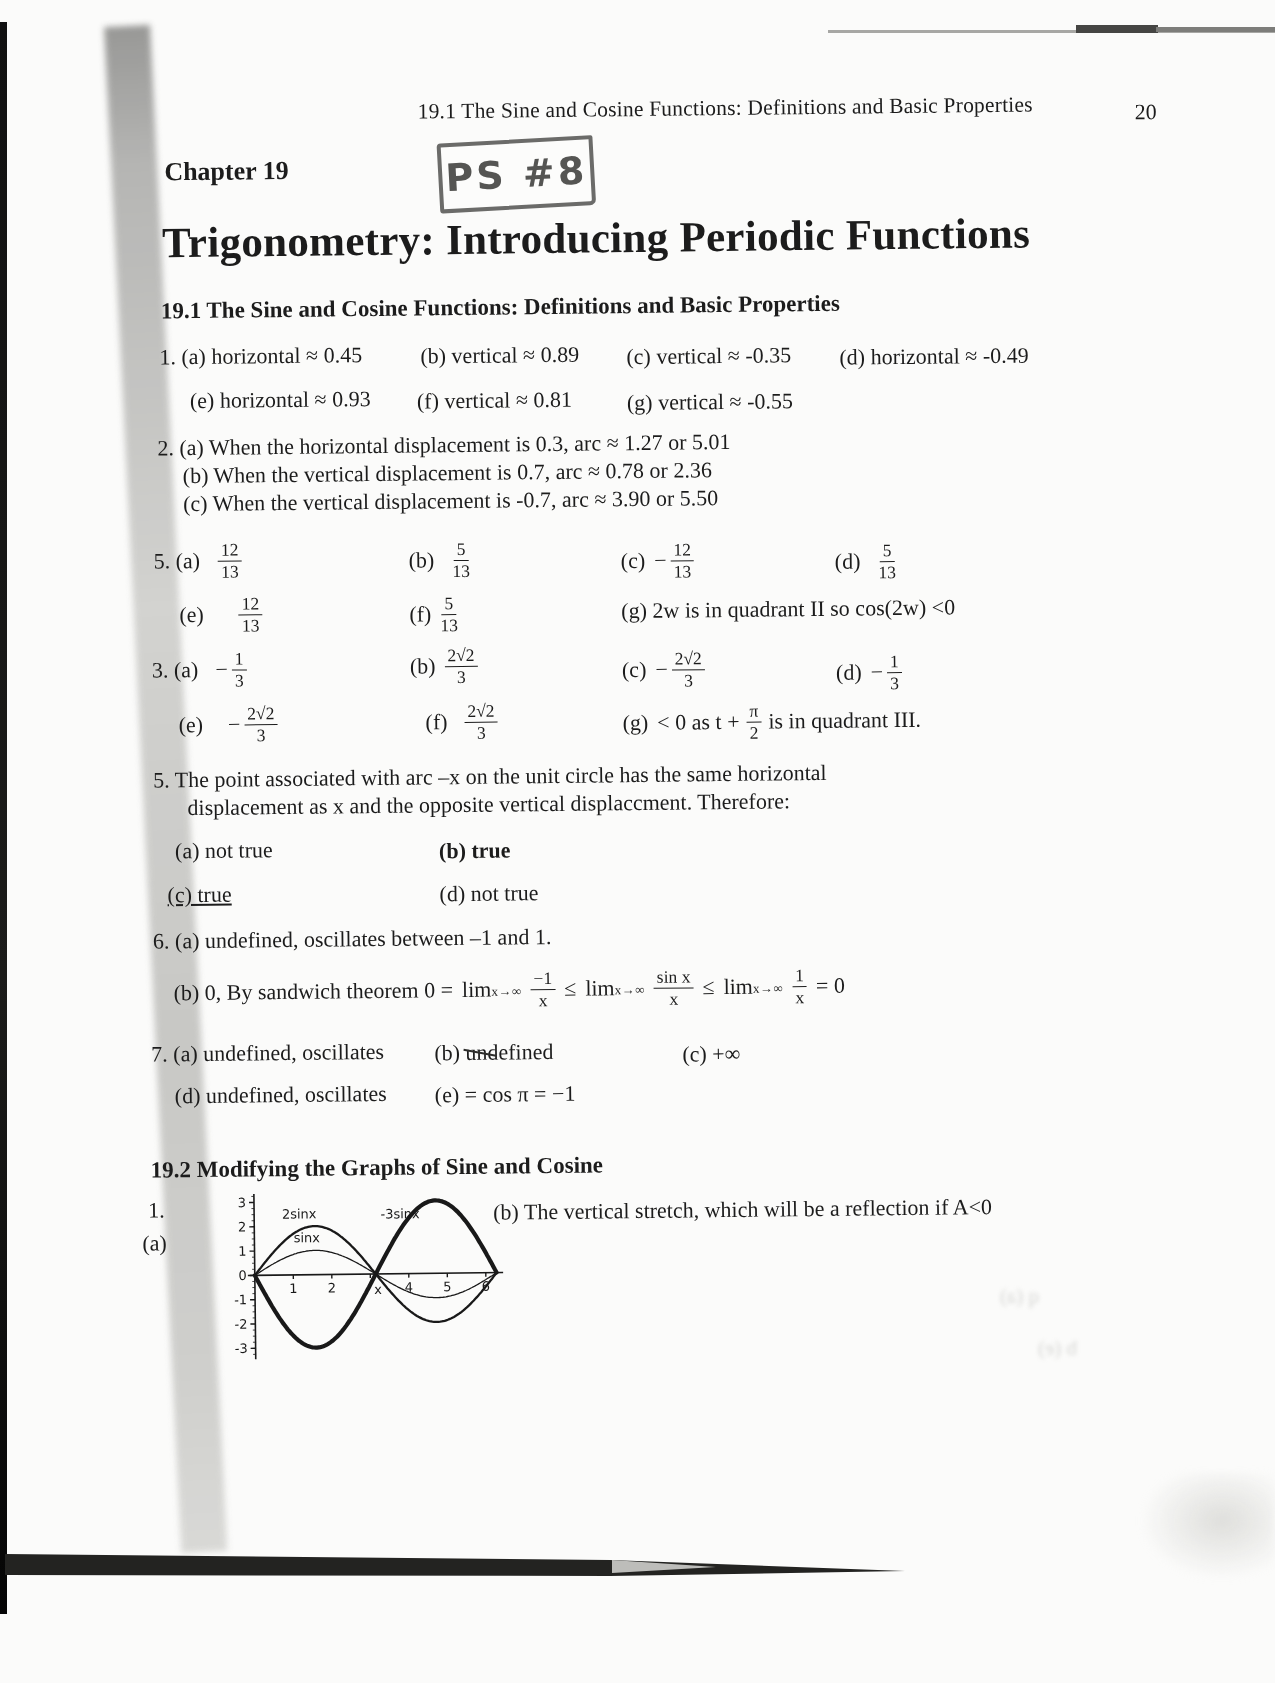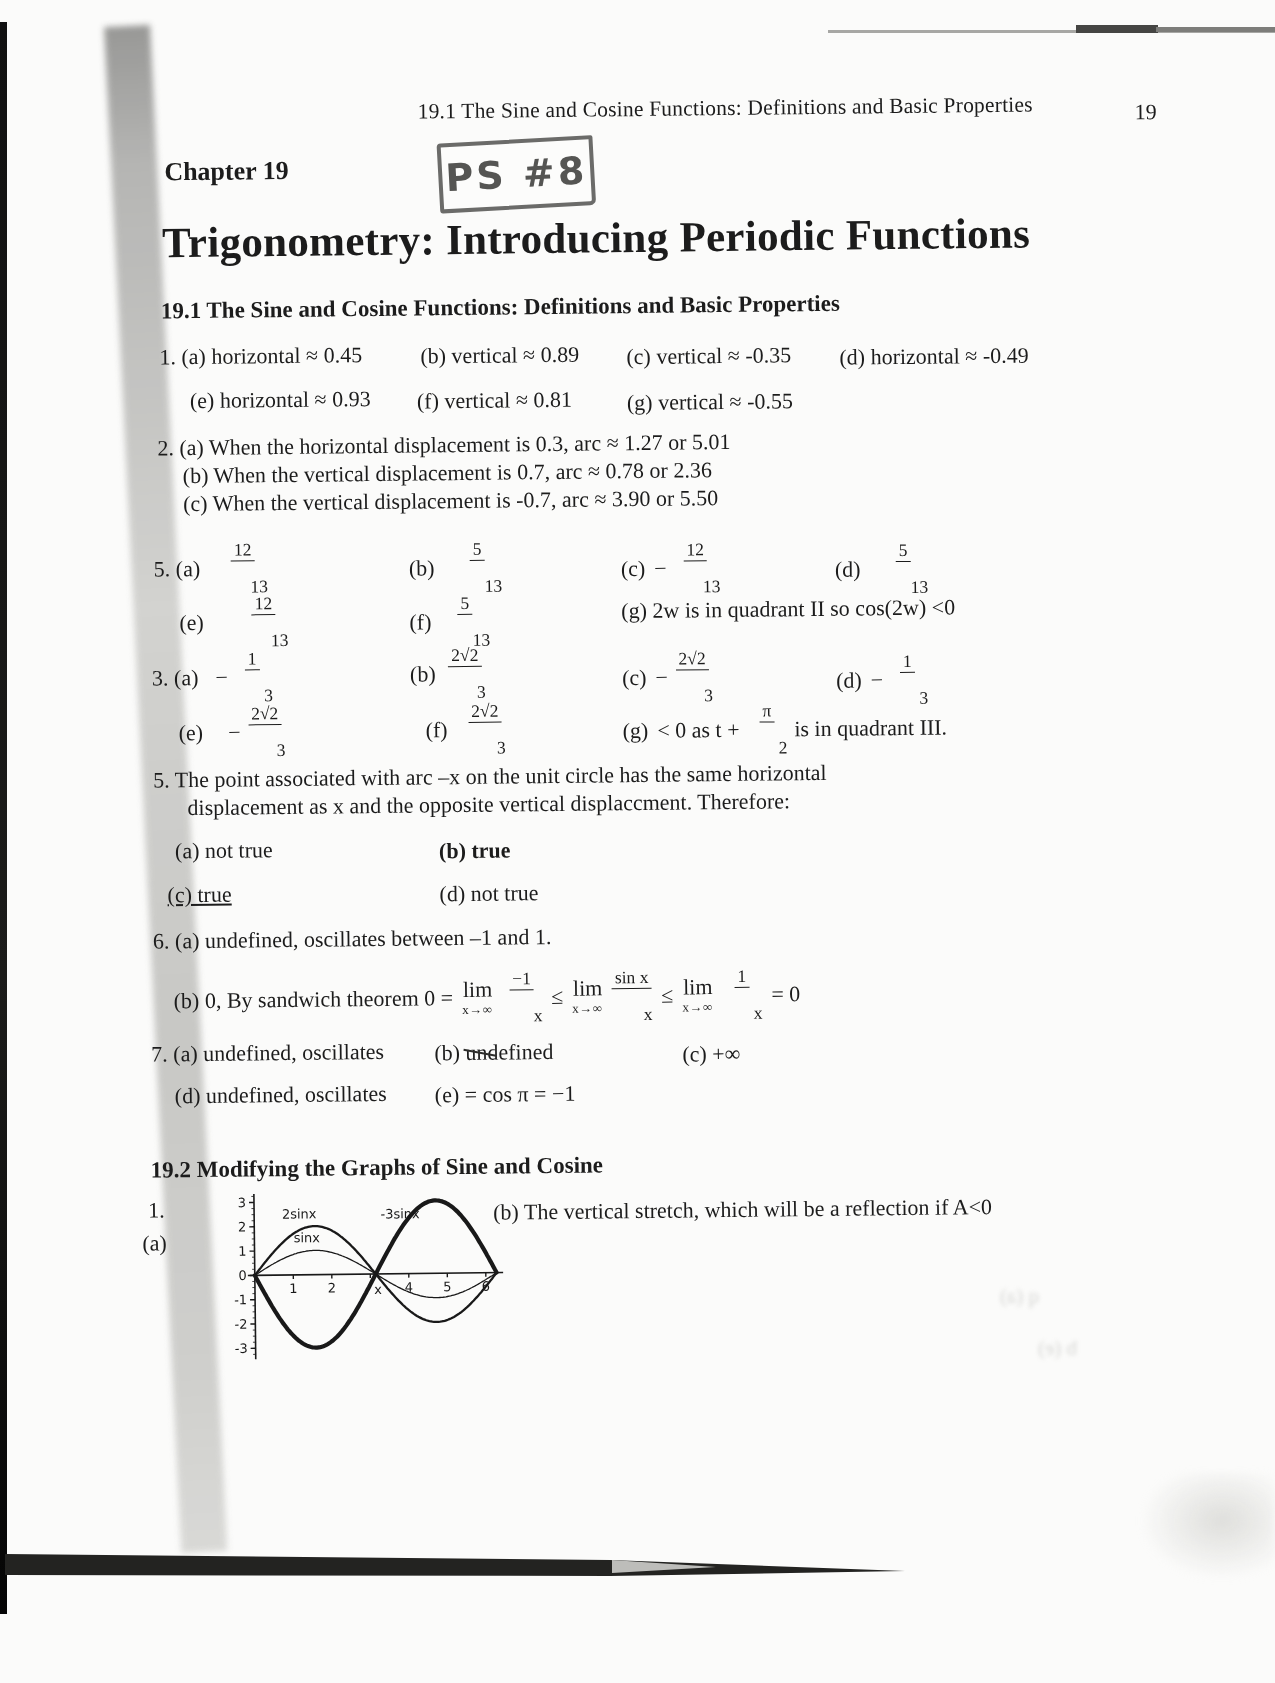--- a/index.html
+++ b/index.html
@@ -17,22 +17,22 @@
   .sec-head{font-size:23px;font-weight:bold;white-space:nowrap;}
   .ps-box{
     width:148px;height:62px;border:4.5px solid #6b6b69;border-radius:4px 2px 6px 3px;
     transform:rotate(-2.5deg);display:flex;align-items:center;justify-content:center;
     color:#555553;font-family:"DejaVu Sans", sans-serif;font-size:38px;font-weight:bold;
     letter-spacing:3px;background:#fcfcfb;
   }
   .mitem{position:absolute;display:flex;align-items:center;gap:9px;font-size:22px;white-space:nowrap;}
   .frac{display:inline-flex;flex-direction:column;align-items:center;line-height:1.08;font-size:17.5px;}
   .frac .num{border-bottom:1.4px solid #1c1c1c;padding:0 3px 1px;}
-  .frac .den{padding-top:16px;margin-left:32px;}
-  .lim{display:inline-flex;flex-direction:column;align-items:flex-end;line-height:1;}
+  .frac .den{padding-top:1px;}
+  .lim{display:inline-flex;flex-direction:row;align-items:center;line-height:1;}
   .lim .l{font-size:22px;}
   .lim .s{font-size:13px;margin-top:2px;letter-spacing:.5px;}
   
   .edge-line{left:0;top:22px;width:7px;height:1592px;background:linear-gradient(180deg,#111 0%,#1c1c1a 60%,#050505 100%);}
   .spine{left:104px;top:26px;width:46px;height:1528px;
     background:linear-gradient(180deg,#8e8e8c 0%,#aeaeac 9%,#cfcfcc 38%,#c3c3c0 66%,#cbcbc8 88%,#d6d6d3 100%);
     filter:blur(3px);transform:rotate(-2.9deg);transform-origin:top center;opacity:.9;}
   .topline-thin{left:828px;top:30px;width:447px;height:2.5px;background:#a7a7a4;}
   .topline-dark{left:1076px;top:25px;width:82px;height:8px;background:#454543;}
   .topline-mid{left:1156px;top:27px;width:119px;height:5px;background:#7d7d7a;}
@@ -57,21 +57,21 @@
 <div class="abs topline-mid"></div>
 <div class="abs bottom-band"></div>
 <div class="abs bottom-light"></div>
 <div class="abs corner-smudge"></div>
 <span class="ghost" style="left:1000px;top:1284px;">q (a)</span>
 <span class="ghost" style="left:1038px;top:1336px;">b (e)</span>
 
 <div id="content">
 
   <div class="abs running" style="left:424px;top:97px;">19.1    The Sine and Cosine Functions:  Definitions and Basic Properties</div>
-  <div class="abs t22" style="left:1141px;top:105px;">19</div>
+  <div class="abs t22" style="left:1141px;top:105px;">20</div>
 
   <div class="abs chapter" style="left:170px;top:152px;">Chapter 19</div>
   <div class="abs ps-box" style="left:444px;top:138px;">
     <span>PS #8</span>
   </div>
 
   <div class="abs doc-title" style="left:167px;top:213px;">Trigonometry: Introducing Periodic Functions</div>
 
   <div class="abs sec-head" style="left:165px;top:293px;">19.1  The Sine and Cosine Functions:  Definitions and Basic Properties</div>
 

